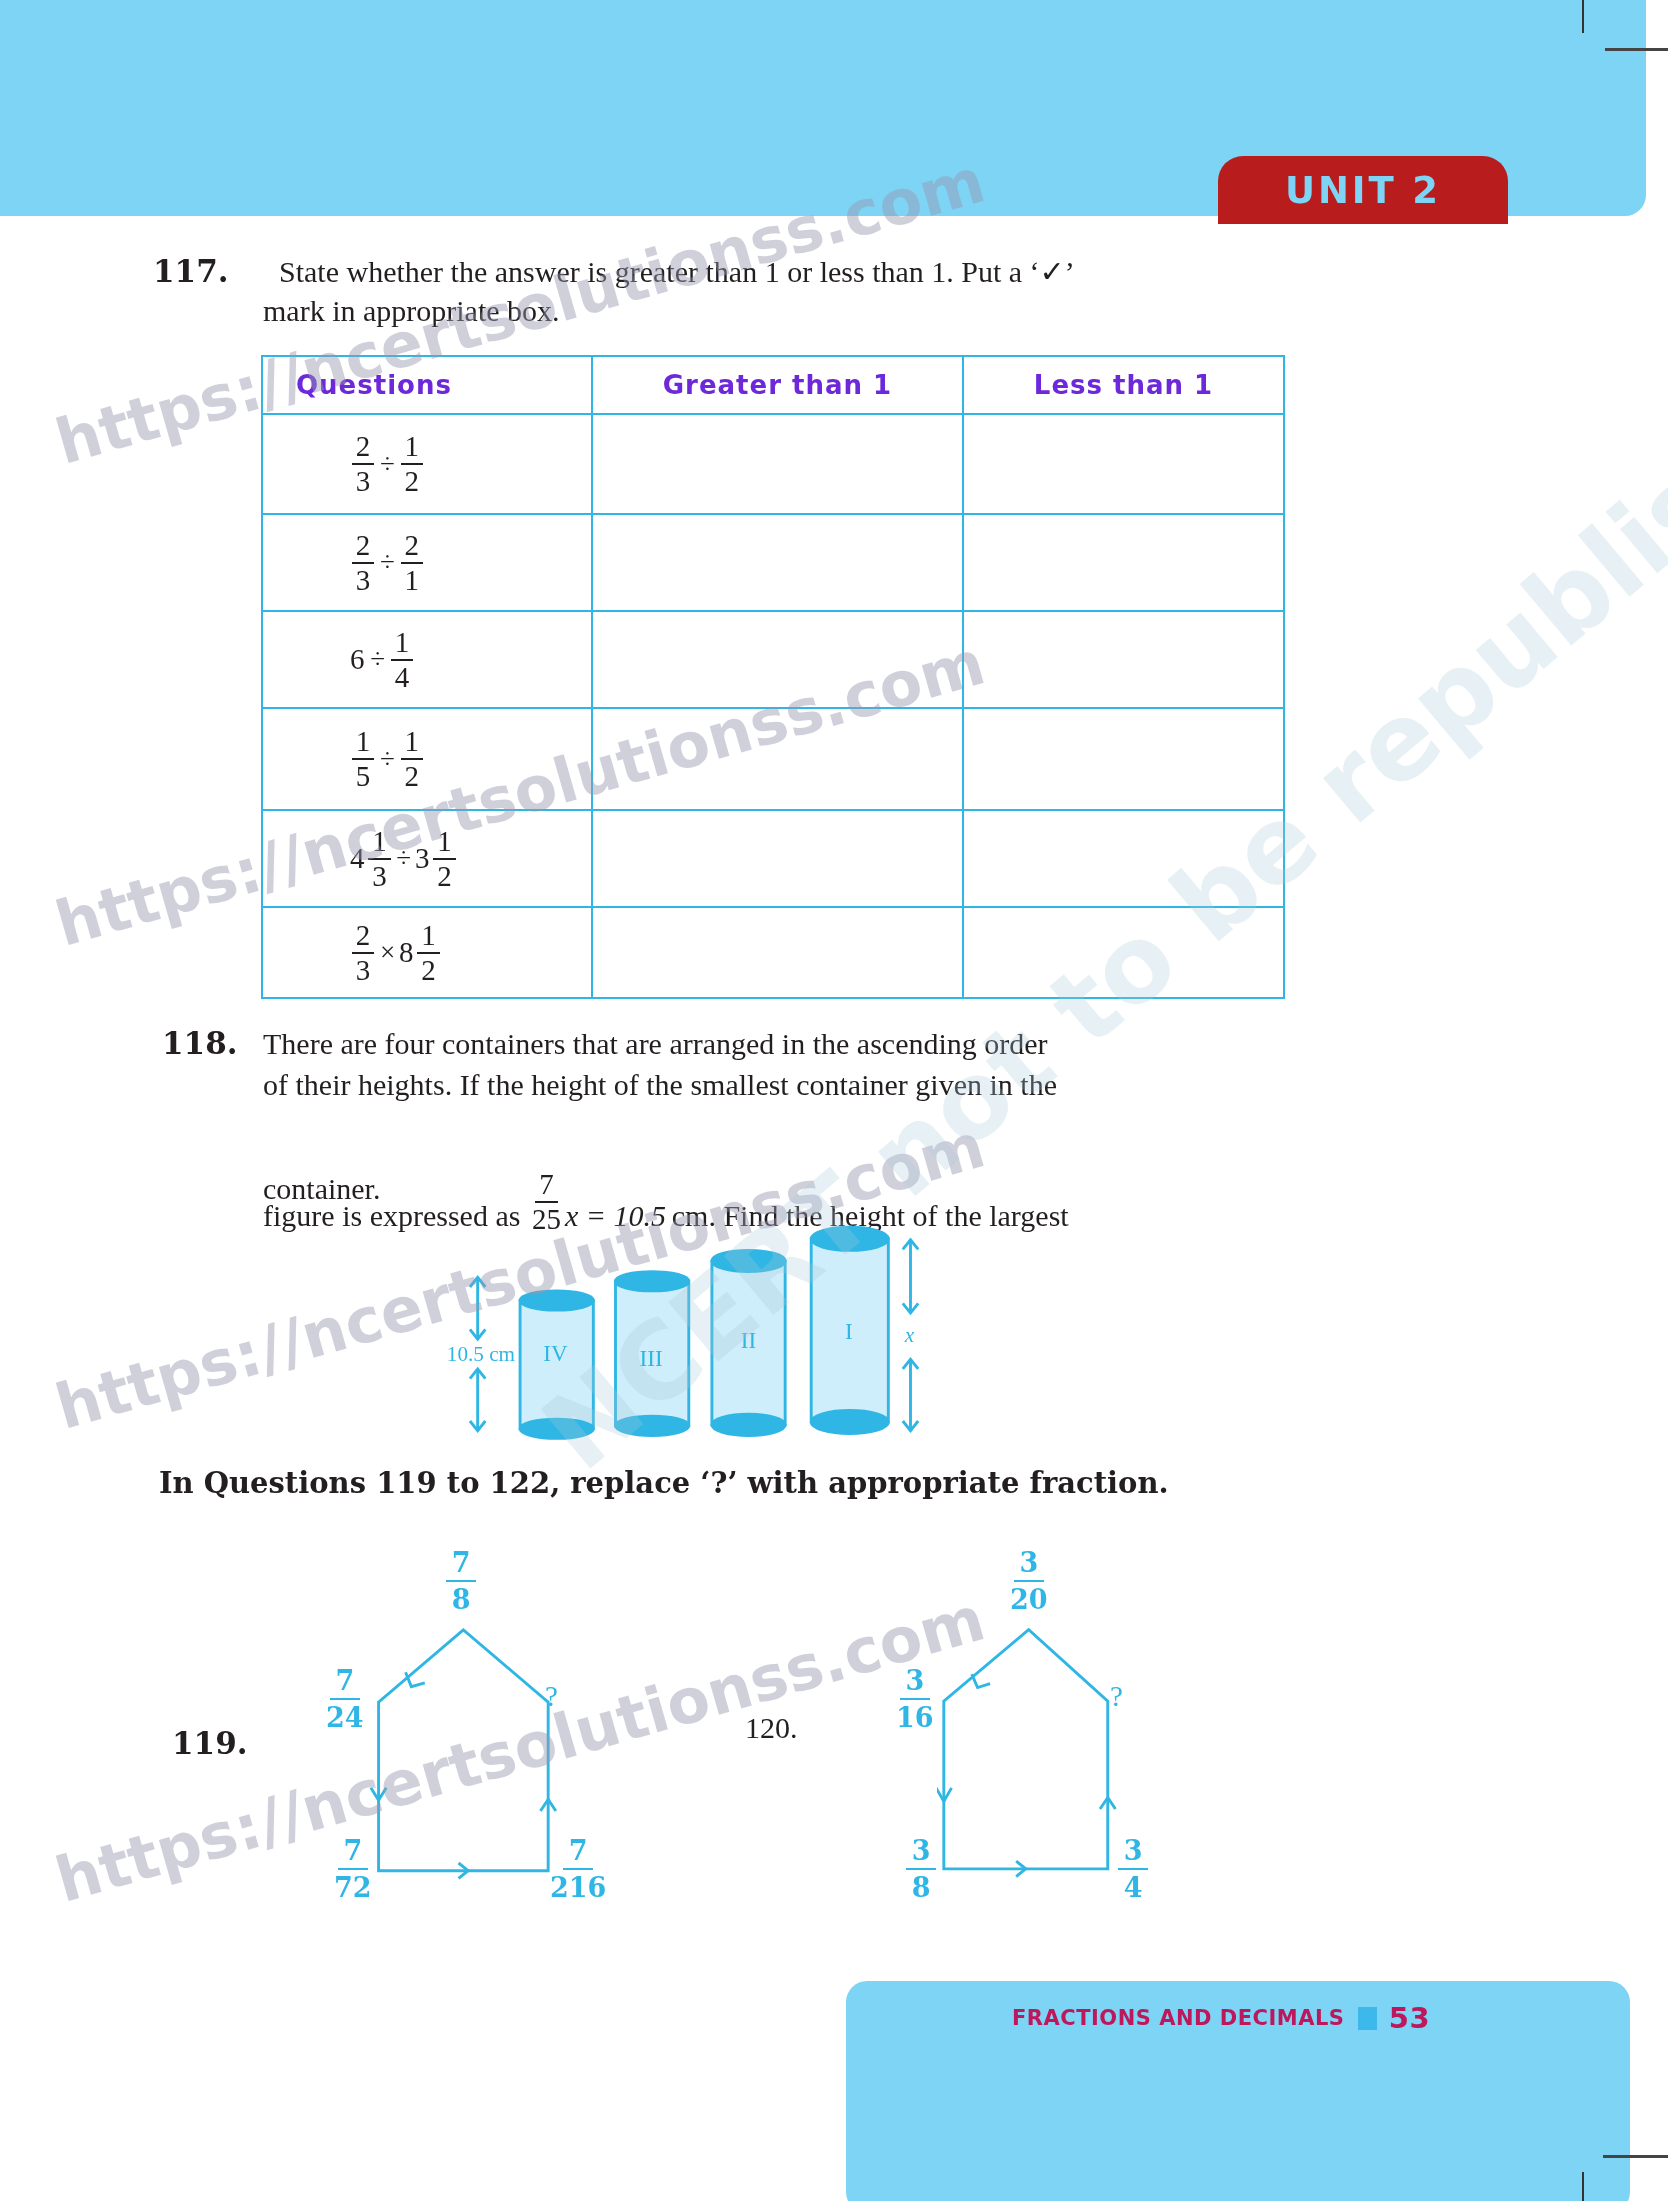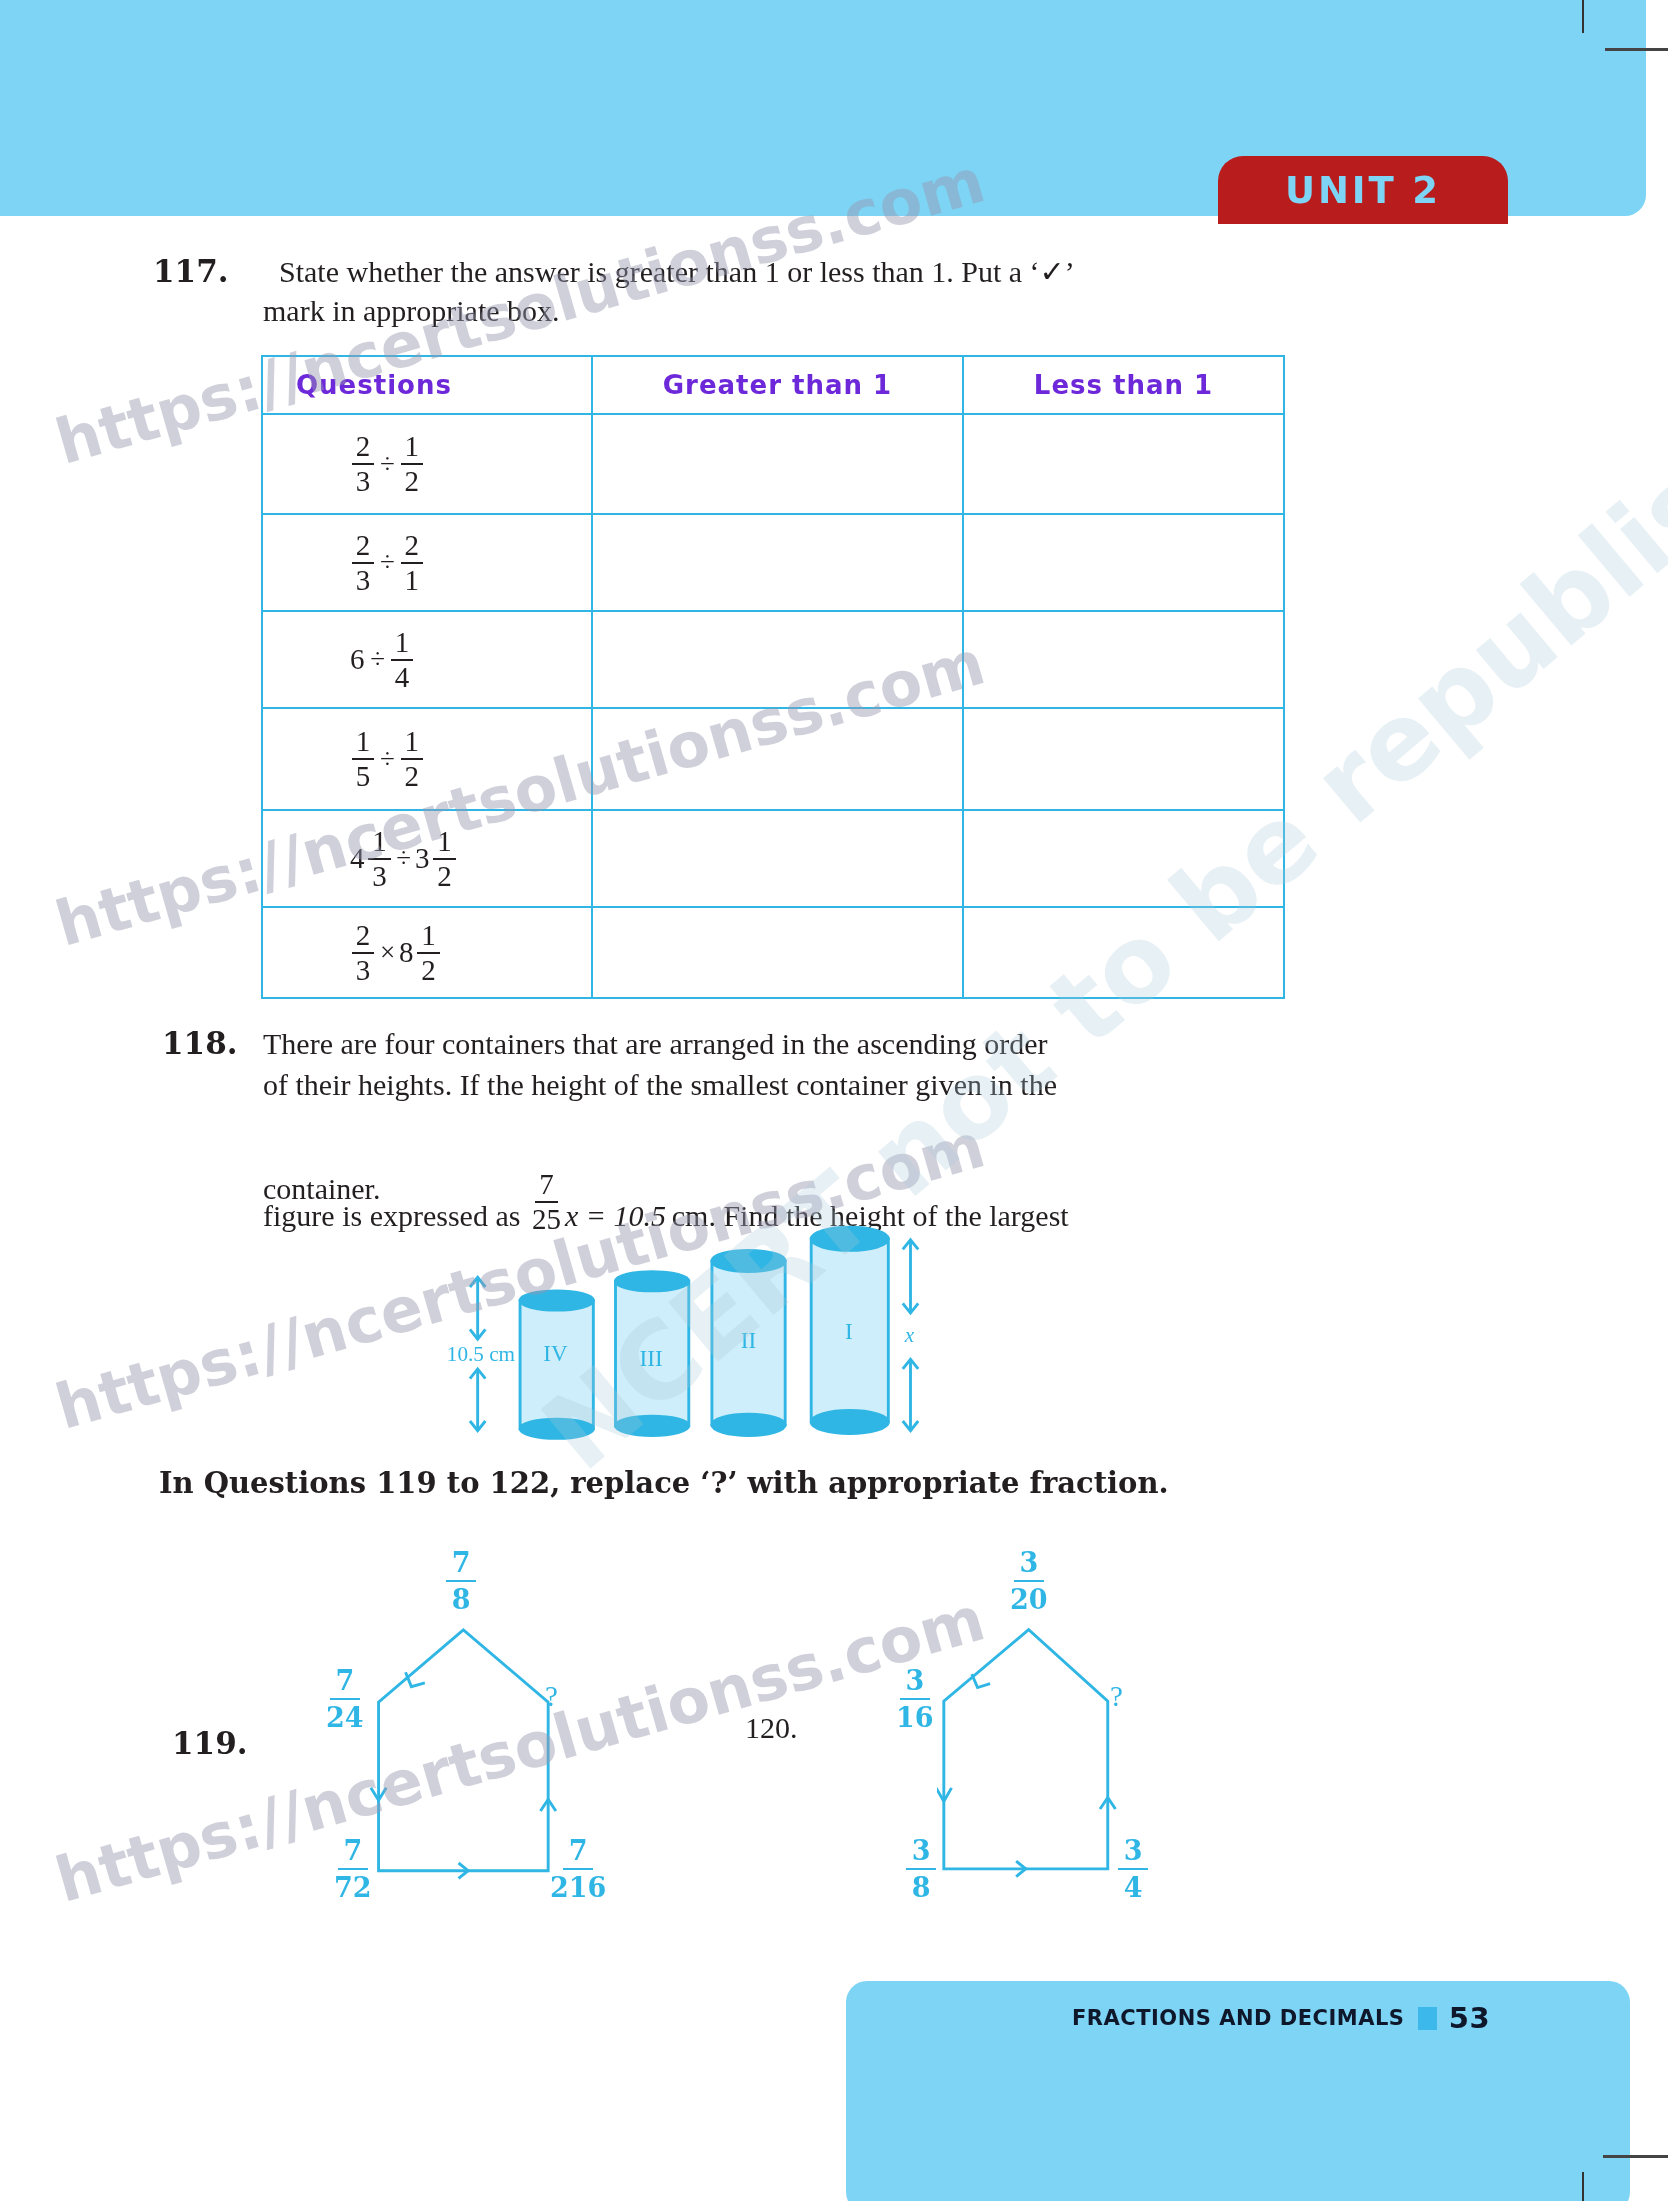--- a/index.html
+++ b/index.html
@@ -23,21 +23,21 @@
   .inline-frac{display:inline-flex;flex-direction:column;align-items:center;vertical-align:middle;line-height:33px;font-size:29px;margin:0 3.9px;}
   .inline-frac .n{border-bottom:2.9px solid #231f20;padding:0 3.9px;}
   .figure-q118{position:absolute;left:425px;top:1207px;width:676px;height:241px;}
   .cyl-label{font-family:"Liberation Serif","DejaVu Serif",serif;fill:#2fb6e4;}
   .instr{position:absolute;left:159px;top:1466px;font-weight:bold;font-size:29px;font-family:"DejaVu Serif",serif;}
   .house{position:absolute;}
   .hfrac{position:absolute;display:flex;flex-direction:column;align-items:center;font-family:"DejaVu Serif",serif;font-weight:bold;color:#2fb6e4;font-size:27px;line-height:35px;}
   .hfrac .n{border-bottom:2.9px solid #2fb6e4;padding:0 5.8px;}
   .qmark{position:absolute;font-family:"Liberation Serif",serif;color:#2fb6e4;font-size:29px;}
   .footer-band{position:absolute;left:846px;top:1981px;width:784px;height:232px;background:#7dd4f4;border-radius:21px;}
-  .footer-text{position:absolute;left:1072px;top:2001px;font-family:"DejaVu Sans","Liberation Sans",sans-serif;font-weight:bold;color:#0f172a;font-size:21px;letter-spacing:0.5px;display:flex;align-items:center;}
+  .footer-text{position:absolute;left:1012px;top:2001px;font-family:"DejaVu Sans","Liberation Sans",sans-serif;font-weight:bold;color:#be185d;font-size:21px;letter-spacing:0.5px;display:flex;align-items:center;}
   .footer-text .sq{display:inline-block;width:19.3px;height:23px;background:#3db8ea;margin:0 11.6px 0 13.5px;}
   .footer-text .pg{font-size:29px;}
   .watermark{position:absolute;font-family:"DejaVu Sans","Liberation Sans",sans-serif;font-weight:bold;color:rgba(150,150,175,0.45);font-size:62px;transform-origin:left bottom;white-space:nowrap;pointer-events:none;}
   .wm2{position:absolute;font-family:"DejaVu Sans",sans-serif;font-weight:bold;color:rgba(170,200,215,0.28);font-size:106px;transform-origin:left bottom;white-space:nowrap;pointer-events:none;}
 </style>
 </head>
 <body>
 
 <div class="top-band"></div>
 <div class="crop-v" style="left:1582px;top:0;height:33px;"></div>

